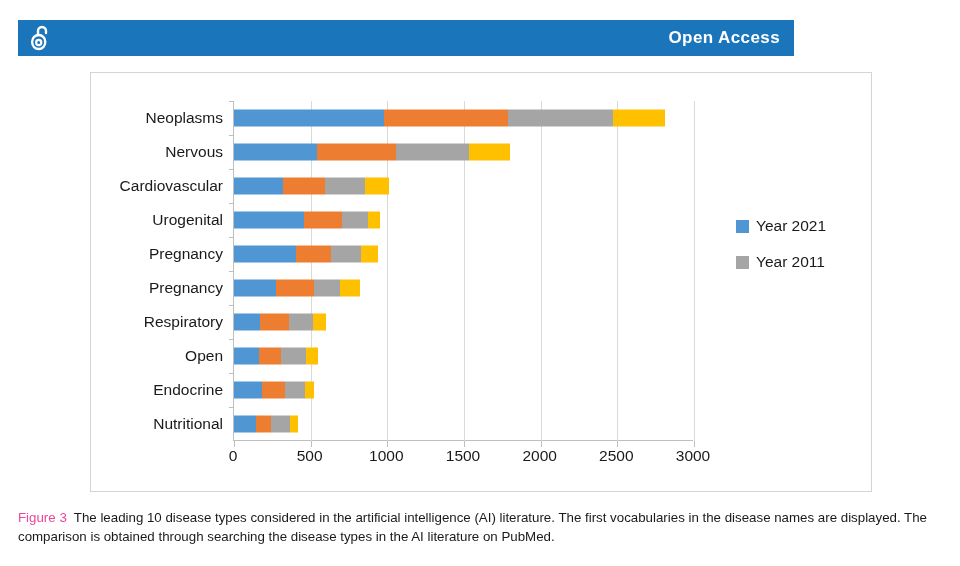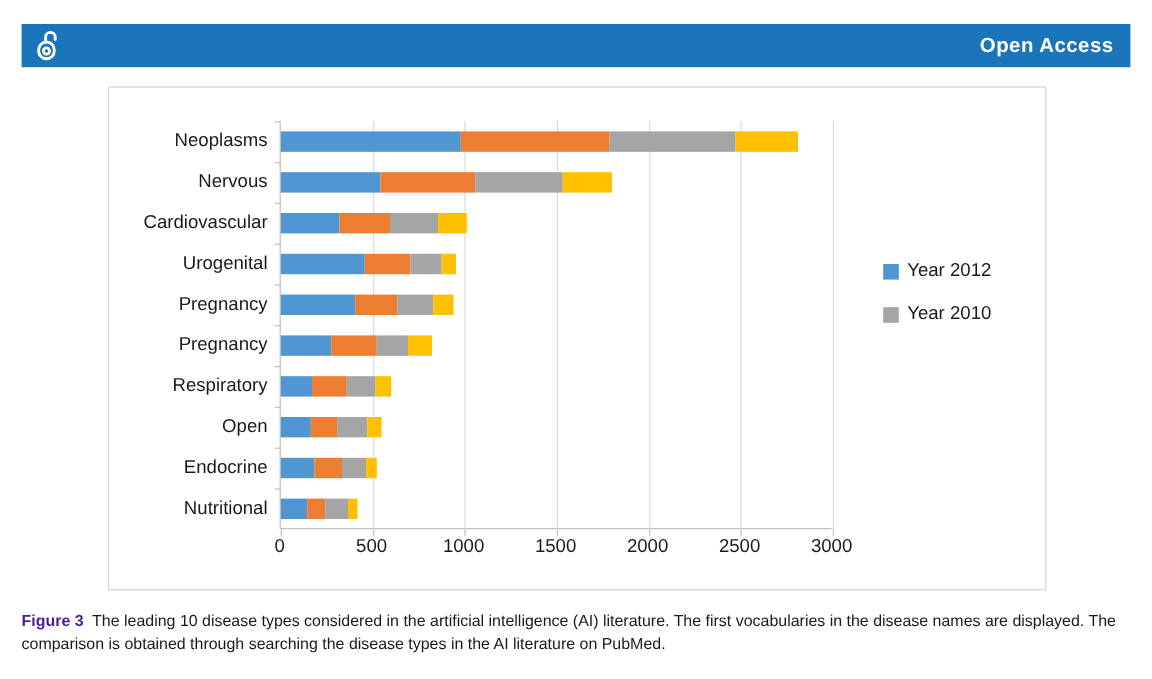--- a/index.html
+++ b/index.html
@@ -9,21 +9,21 @@
     background: #ffffff;
     font-family: "Liberation Sans", sans-serif;
     color: #000;
     overflow: hidden;
   }
 
   
   .oa-header {
     position: absolute;
     left: 18px; top: 20px;
-    width: 924px; height: 36px;
+    width: 776px; height: 36px;
     background: #1b75bb;
     display: flex;
     align-items: center;
     justify-content: space-between;
   }
   .oa-lock {
     margin-left: 10px;
     width: 26px; height: 30px;
     display: flex; align-items: center; justify-content: center;
   }
@@ -148,22 +148,22 @@
   
   .caption {
     position: absolute;
     left: 18px; top: 508px;
     width: 924px;
     font-size: 13.3px;
     line-height: 19px;
     color: #1a1a1a;
   }
   .caption-label {
-    color: #4c1d95;
-    font-weight: bold;
+    color: #ec4899;
+    font-weight: normal;
     margin-right: 7px;
   }
 </style>
 </head>
 <body>
 
 <div class="oa-header">
   <div class="oa-lock">
     <svg width="22" height="28" viewBox="0 0 22 28" aria-hidden="true">
       <path d="M8 11 L8 7 A4 4 0 0 1 16 7 L16 9" fill="none" stroke="#ffffff" stroke-width="2.4" stroke-linecap="round"></path>
@@ -283,25 +283,25 @@
         <div class="x-label" style="left: 153.333px;">1000</div>
         <div class="x-label" style="left: 230px;">1500</div>
         <div class="x-label" style="left: 306.667px;">2000</div>
         <div class="x-label" style="left: 383.333px;">2500</div>
         <div class="x-label" style="left: 460px;">3000</div>
       </div>
 
     <div class="legend" id="legend">
         <div class="legend-item">
           <span class="legend-swatch" style="background: rgb(79, 150, 210);"></span>
-          <span class="legend-text">Year 2012</span>
+          <span class="legend-text">Year 2021</span>
         </div>
         <div class="legend-item">
           <span class="legend-swatch" style="background: rgb(165, 165, 165);"></span>
-          <span class="legend-text">Year 2010</span>
+          <span class="legend-text">Year 2011</span>
         </div>
       </div>
 
   </div>
 </div>
 
 <div class="caption">
   <span class="caption-label">Figure 3</span><span>The leading 10 disease types considered in the artificial intelligence (AI) literature. The first vocabularies in the disease names are displayed. The comparison is obtained through searching the disease types in the AI literature on PubMed.</span>
 </div>
 

